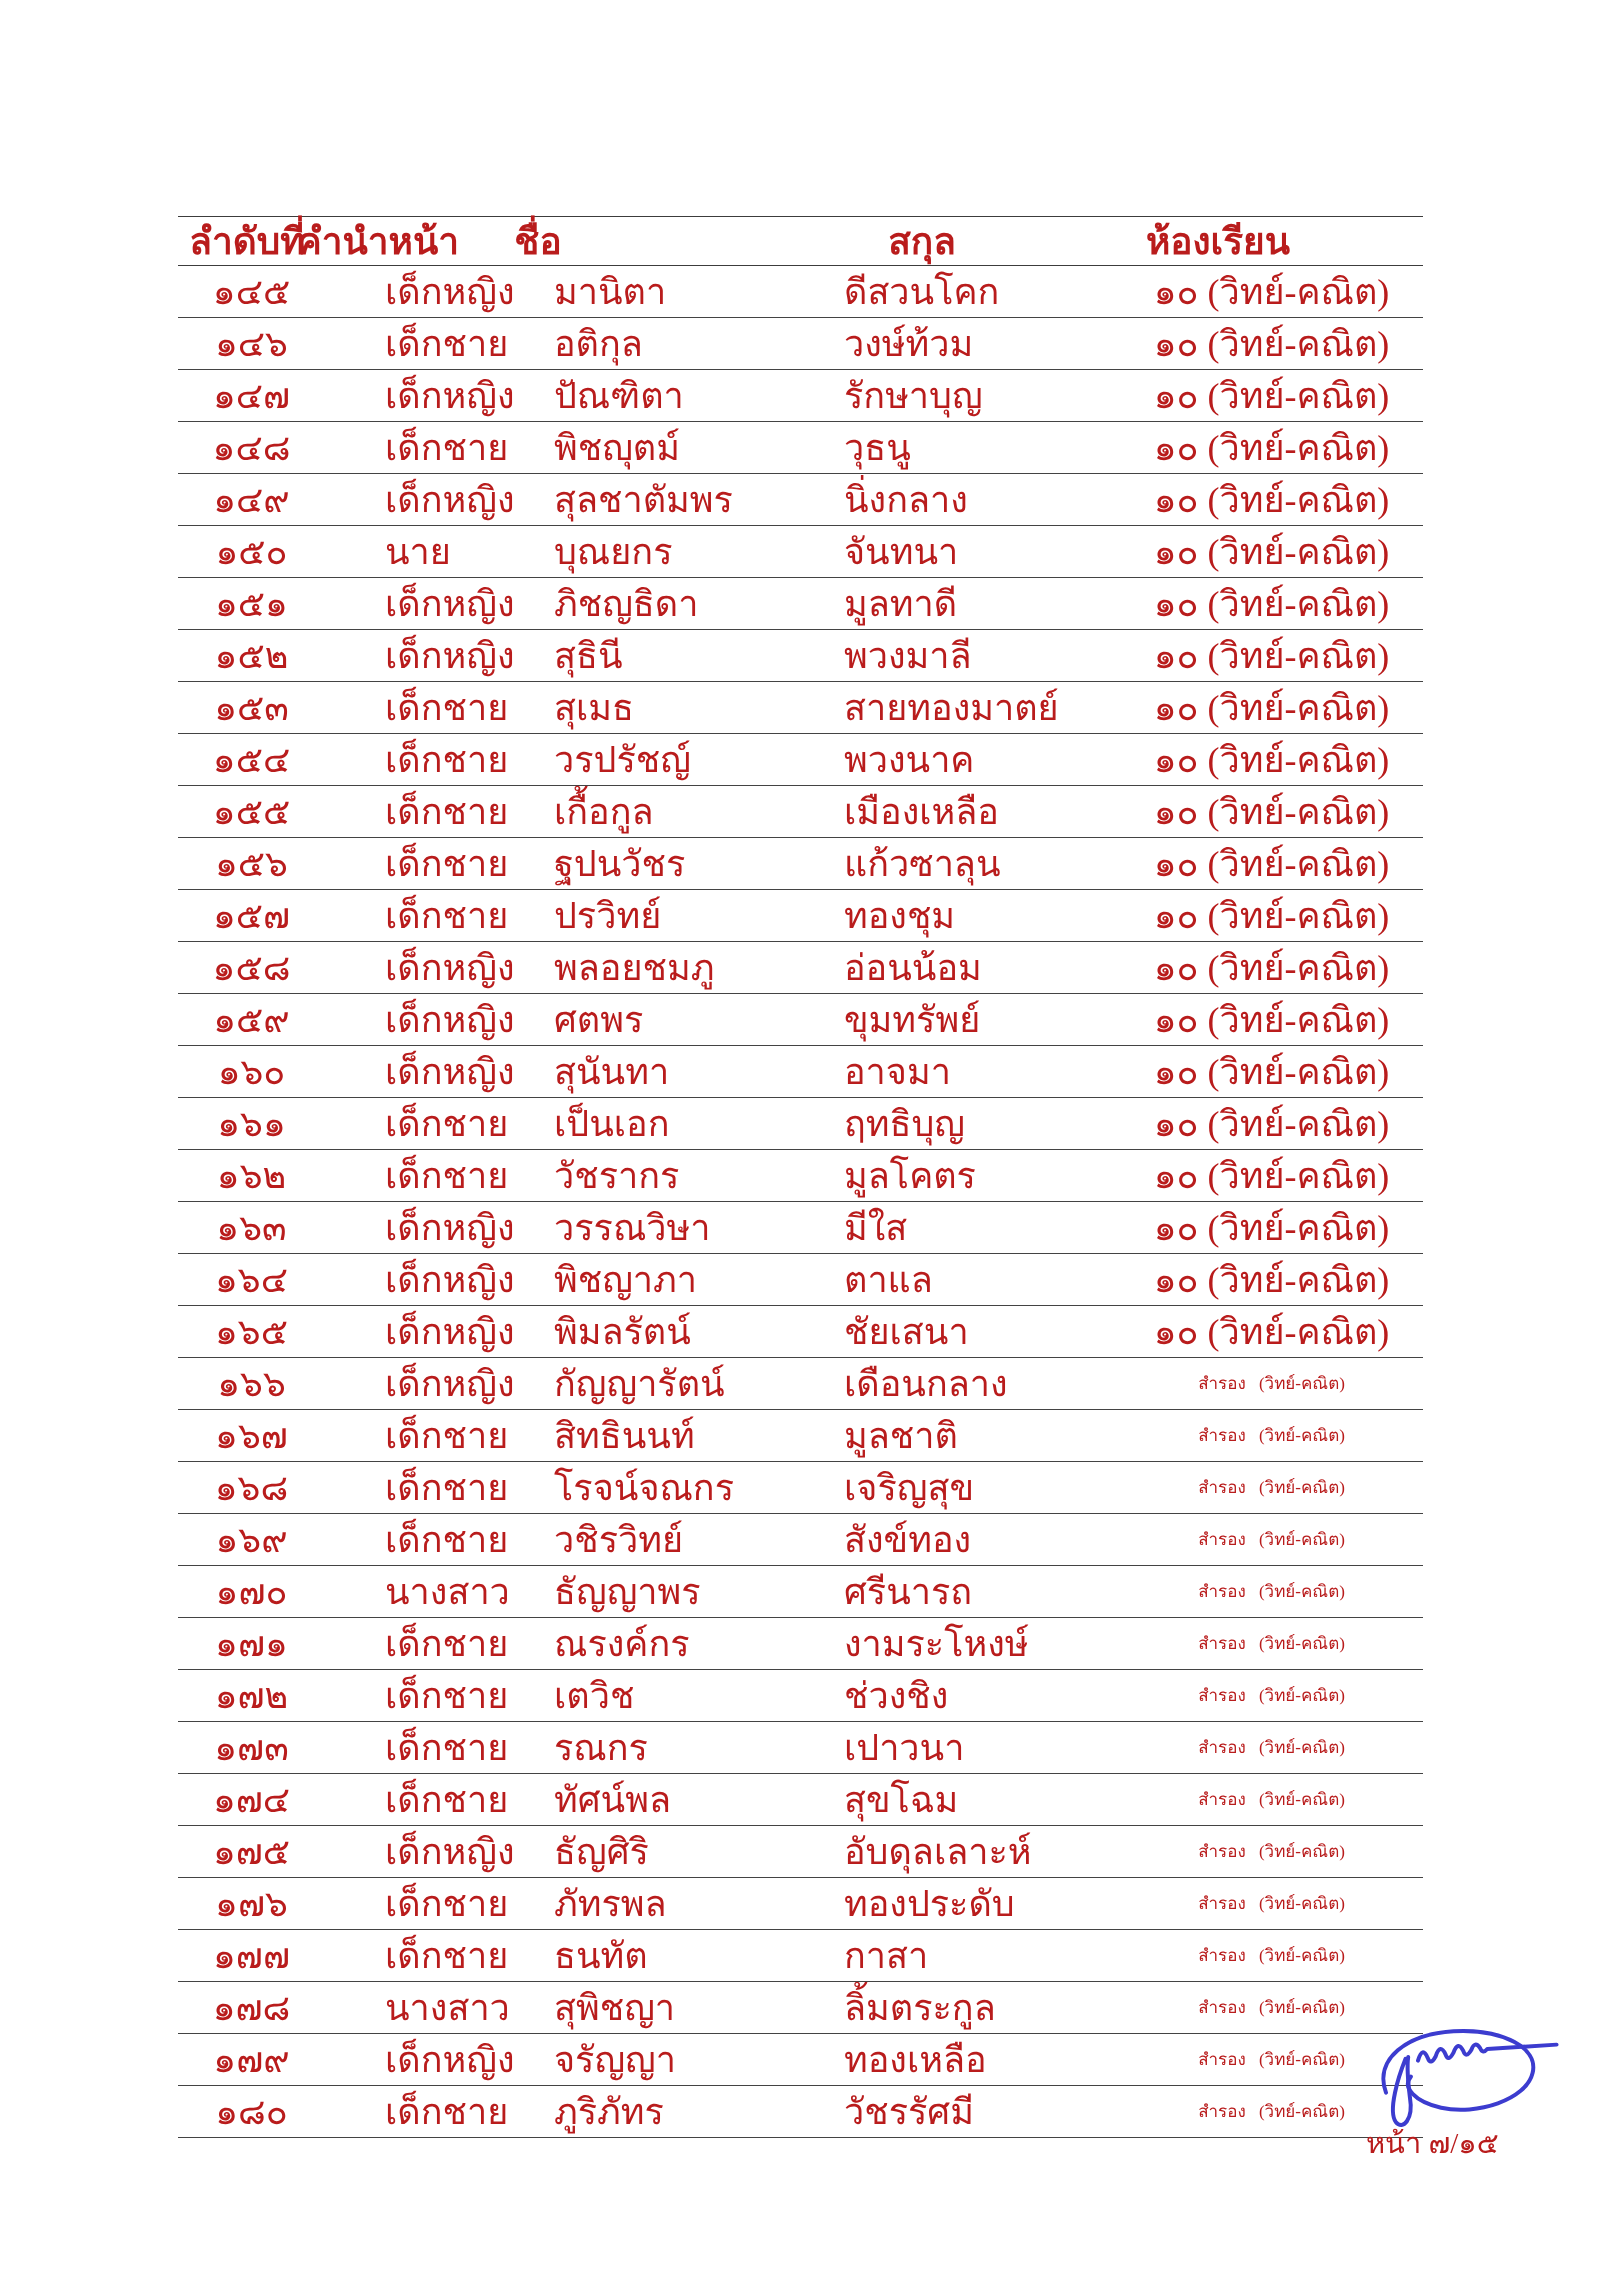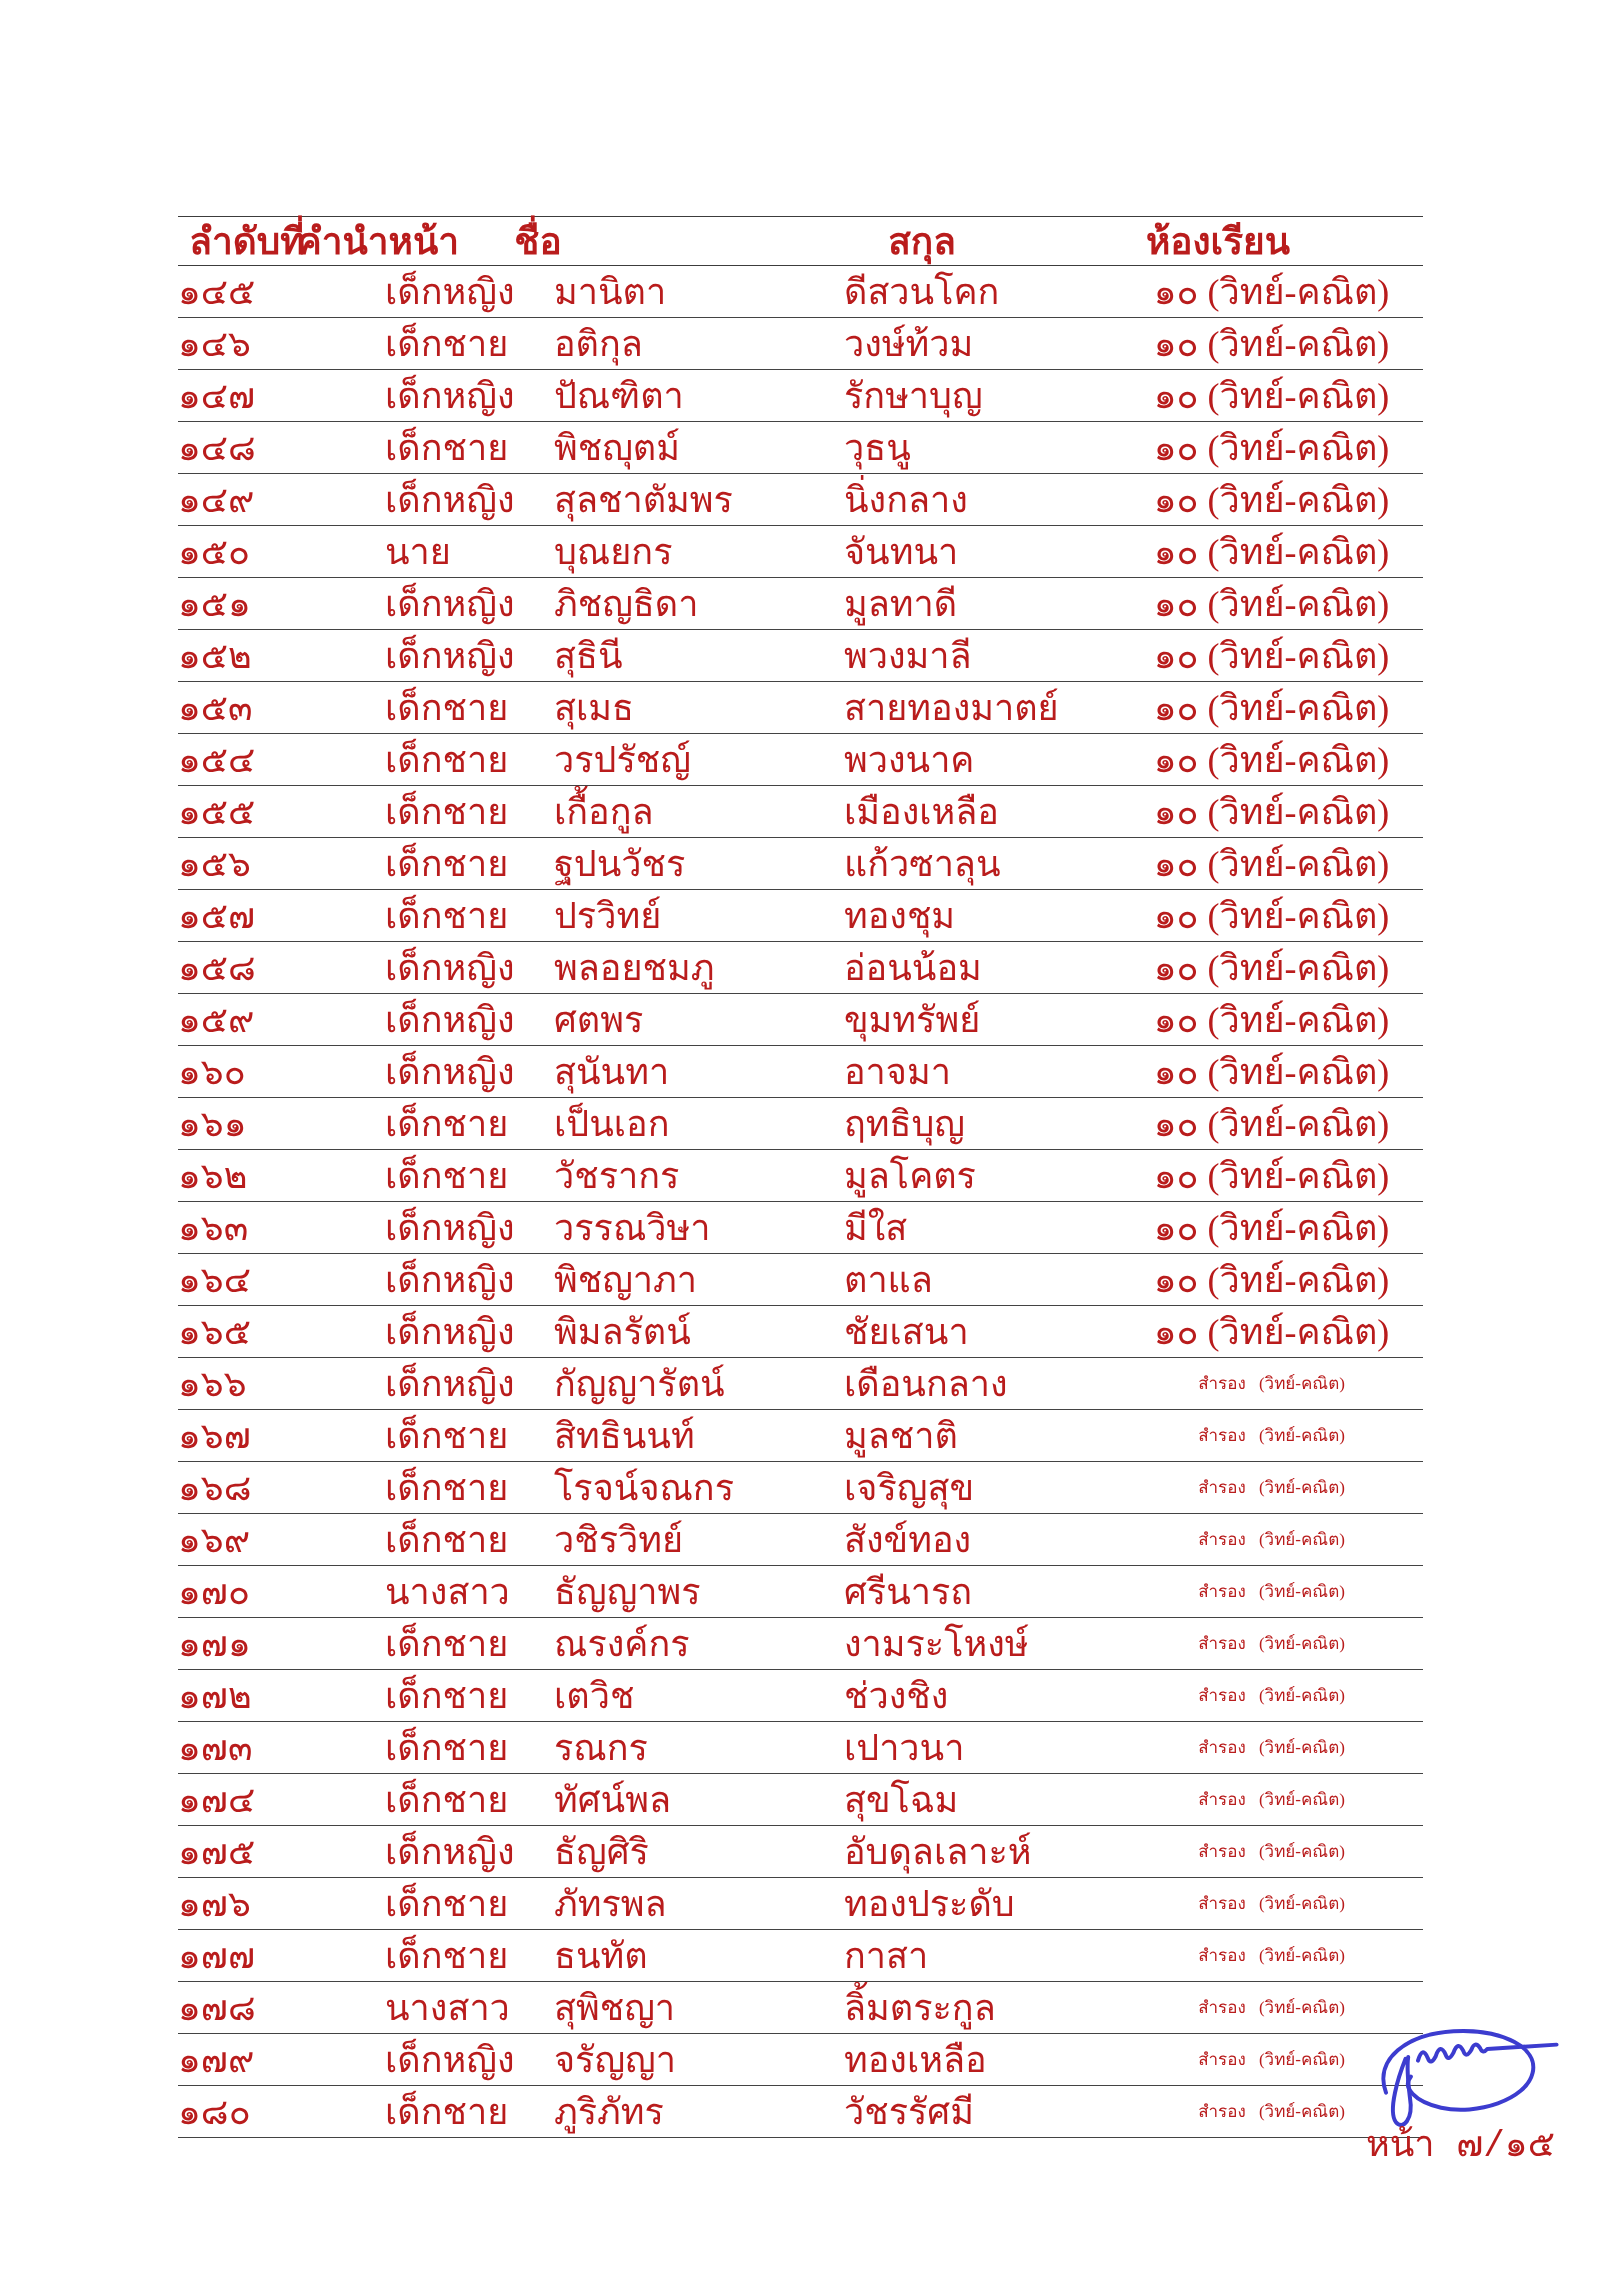--- a/index.html
+++ b/index.html
@@ -42,39 +42,38 @@
     height:51px;
     border-bottom:1.3px solid #434343;
     align-items:center;
   }
   .cell{
     font-size:36px;
     line-height:1;
     white-space:nowrap;
     overflow:visible;
   }
-  .c-no{}
+  .c-no{text-align:center;}
   .c-prefix{padding-left:60px;}
   .c-first{padding-left:0;}
   .c-last{padding-left:0;}
   .c-room{text-align:center;padding-right:17px;}
   .row.reserve .c-room{font-size:17px;word-spacing:9px;}
   .signature{
     position:absolute;
     left:1370px;top:2025px;
     width:191px;height:105px;
     overflow:visible;
   }
   .page-footer{
     position:absolute;
     left:1366px;top:2129px;
-    font-size:36px;
+    font-size:29px;
     line-height:1;
     white-space:nowrap;
-    font-family:Liberation Mono, monospace;
   }
 </style>
 </head>
 <body>
 
 <div class="page">
 
   <div class="doc-table">
     <div class="header-row">
       <span class="header-cell h0">ลำดับที่</span>

